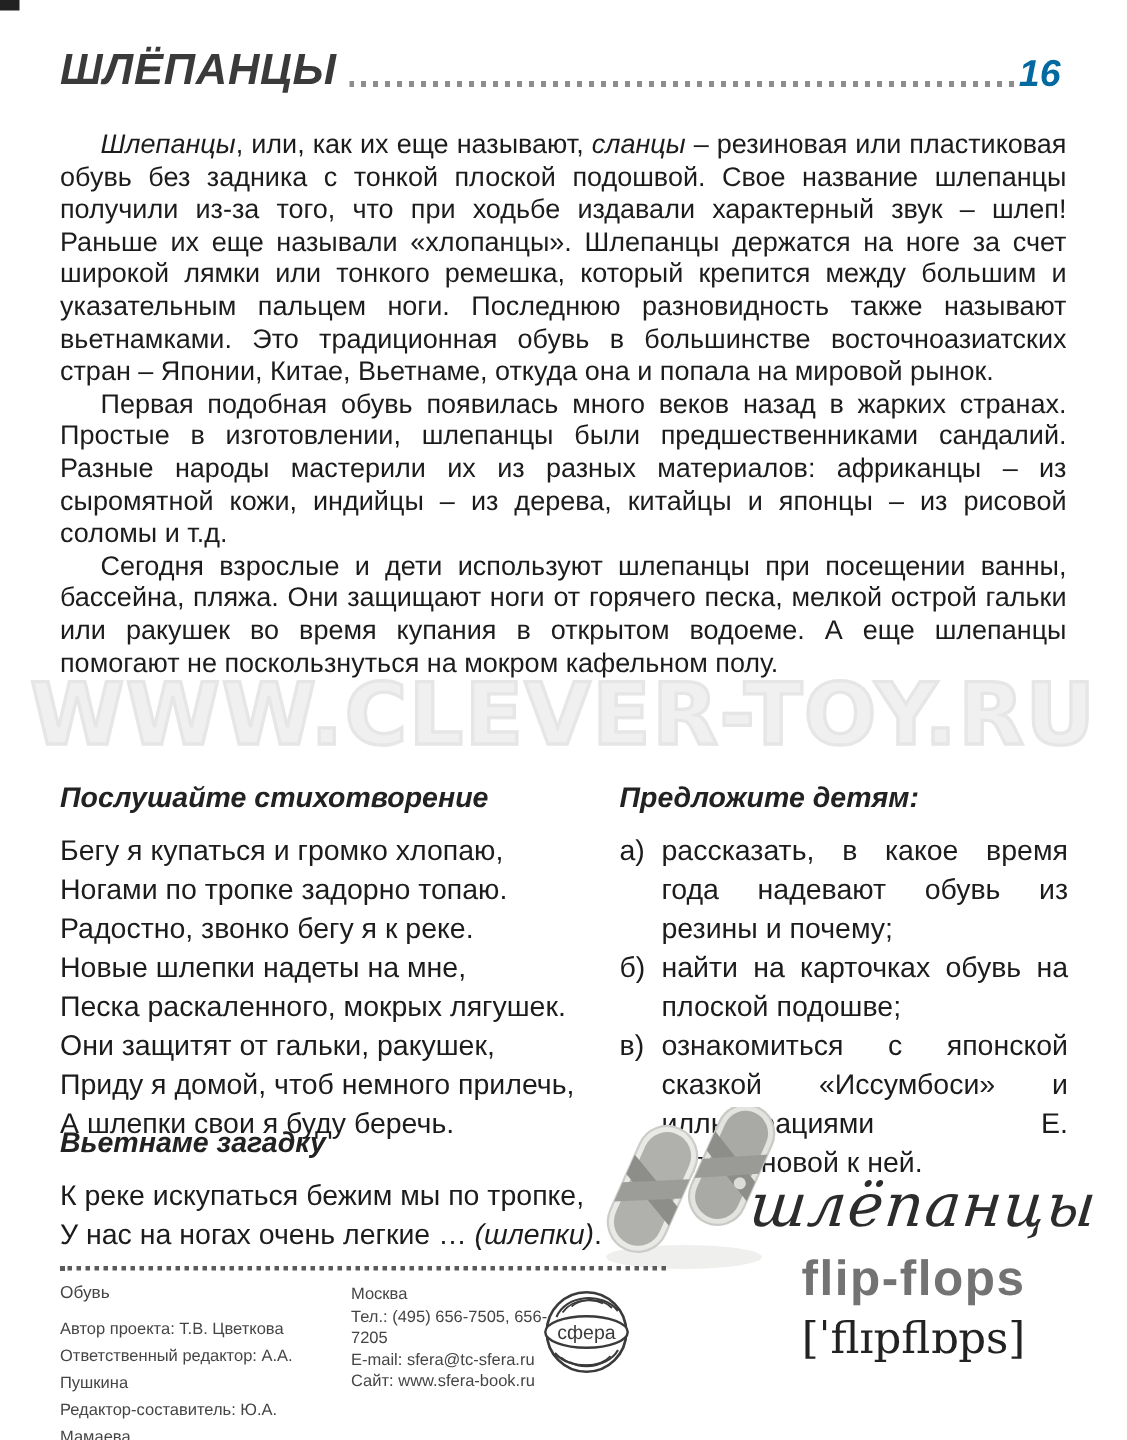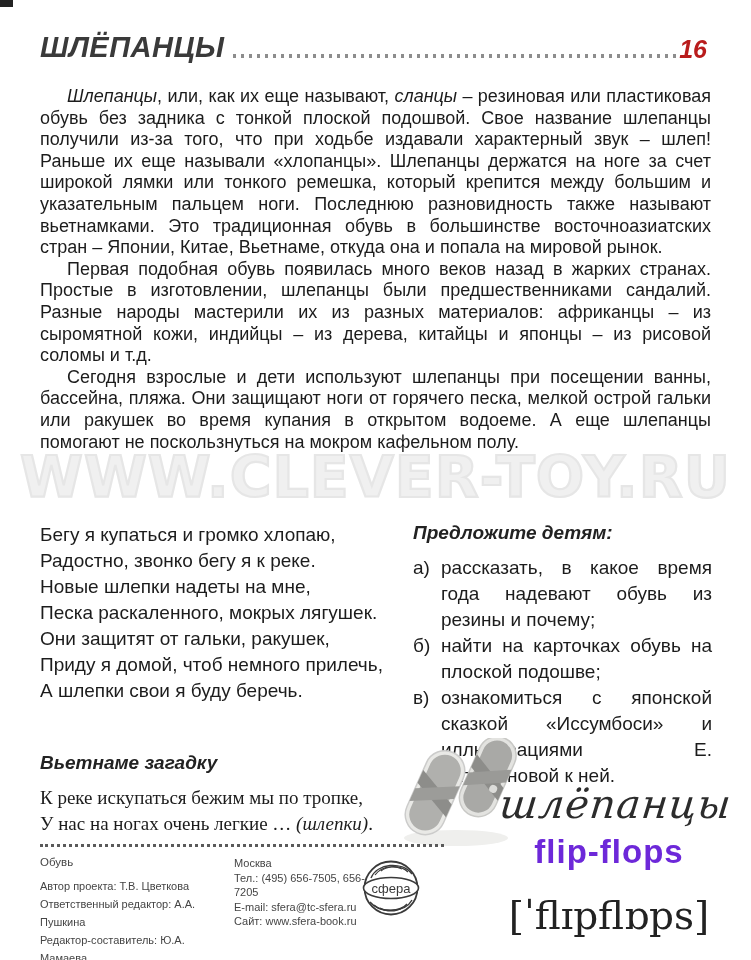--- a/index.html
+++ b/index.html
@@ -17,48 +17,48 @@
     color:rgba(255,255,255,0);-webkit-text-stroke:2.2px #e6e6e6;
     text-shadow:0 0 0 #f0f0f0;
   }
   .content{position:relative;z-index:1;}
 
   
   .title-row{position:absolute;left:40px;right:44px;top:33px;display:flex;align-items:flex-end;}
   .page-title{font-size:29px;font-weight:bold;font-style:italic;color:#3a3a3a;letter-spacing:.5px;line-height:1;}
   .title-leader{flex:1;height:4px;margin:0 2px 4px 8px;
     background:repeating-linear-gradient(90deg,#8d8d8d 0 3px,transparent 3px 8px);}
-  .page-number{font-size:25px;font-weight:bold;font-style:italic;color:#b91c1c;line-height:1;}
+  .page-number{font-size:25px;font-weight:bold;font-style:italic;color:#0369a1;line-height:1;}
 
   
   .article{position:absolute;left:40px;width:671px;top:86px;}
   .article p{margin:0;font-size:18px;line-height:21.6px;text-align:justify;text-indent:27px;}
   .it{font-style:italic;}
 
   
   .col-left{position:absolute;left:40px;top:522px;width:352px;}
   .col-right{position:absolute;left:413px;top:522px;width:299px;}
   .section-heading{font-size:19px;font-weight:bold;font-style:italic;color:#222;margin:0 0 11px 0;}
   .poem-line{font-size:19px;line-height:26px;}
   .task-item{display:flex;font-size:19px;line-height:26px;}
   .task-marker{width:28px;flex-shrink:0;}
   .task-text{flex:1;text-align:justify;}
 
   
   .riddle{position:absolute;left:40px;top:752px;width:372px;}
-  .riddle-line{font-size:19px;line-height:26px;font-family:Liberation Serif, serif;}
+  .riddle-line{font-size:19px;line-height:26px;}
 
   
   .shoe-wrap{position:absolute;left:394px;top:738px;}
   .vocab{position:absolute;left:500px;top:780px;width:218px;text-align:center;}
   .vocab-hand{font-family:"DejaVu Serif", serif;font-style:italic;font-size:40px;
     color:#2c2c2c;letter-spacing:1px;transform:skewX(-6deg);line-height:1.2;}
   .vocab-en{font-family:"Liberation Sans", sans-serif;font-weight:bold;font-size:33px;
-    color:#6d28d9;letter-spacing:1px;line-height:1.2;margin-top:4px;}
-  .vocab-tr{font-family:"DejaVu Serif", serif;font-size:39px;color:#222;line-height:1.2;margin-top:21px;}
+    color:#737373;letter-spacing:1px;line-height:1.2;margin-top:4px;}
+  .vocab-tr{font-family:"DejaVu Serif", serif;font-size:29px;color:#222;line-height:1.2;margin-top:3px;}
 
   
   .footer-sep{position:absolute;left:40px;top:844px;width:404px;height:0;
     border-top:3px dotted #5a5a5a;}
   .footer-left{position:absolute;left:40px;top:856px;width:178px;color:#454545;}
   .footer-series{font-size:11.5px;font-weight:normal;margin-bottom:9px;}
   .footer-credit{font-size:11px;line-height:18px;}
   .footer-mid{position:absolute;left:218px;top:856px;width:150px;color:#454545;}
   .footer-contact-line{font-size:11px;line-height:14.6px;padding-left:16px;}
   .logo{position:absolute;left:362px;top:858px;}
@@ -80,22 +80,24 @@
       <span class="page-number">16</span>
     </div>
 
     <div class="article">
         <p><span class="it">Шлепанцы</span><span>, или, как их еще называют, </span><span class="it">сланцы</span><span> – резиновая или пластиковая обувь без задника с тонкой плоской подошвой. Свое название шлепанцы получили из-за того, что при ходьбе издавали характерный звук – шлеп! Раньше их еще называли «хлопанцы». Шлепанцы держатся на ноге за счет широкой лямки или тонкого ремешка, который крепится между большим и указательным пальцем ноги. Последнюю разновидность также называют вьетнамками. Это традиционная обувь в большинстве восточноазиатских стран – Японии, Китае, Вьетнаме, откуда она и попала на мировой рынок.</span></p>
         <p><span>Первая подобная обувь появилась много веков назад в жарких странах. Простые в изготовлении, шлепанцы были предшественниками сандалий. Разные народы мастерили их из разных материалов: африканцы – из сыромятной кожи, индийцы – из дерева, китайцы и японцы – из рисовой соломы и т.д.</span></p>
         <p><span>Сегодня взрослые и дети используют шлепанцы при посещении ванны, бассейна, пляжа. Они защищают ноги от горячего песка, мелкой острой гальки или ракушек во время купания в открытом водоеме. А еще шлепанцы помогают не поскользнуться на мокром кафельном полу.</span></p>
       </div>
 
     <div class="col-left">
+      <div class="section-heading">Послушайте стихотворение</div>
       <div>
           <div class="poem-line">Бегу я купаться и громко хлопаю,</div>
+          <div class="poem-line">Ногами по тропке задорно топаю.</div>
           <div class="poem-line">Радостно, звонко бегу я к реке.</div>
           <div class="poem-line">Новые шлепки надеты на мне,</div>
           <div class="poem-line">Песка раскаленного, мокрых лягушек.</div>
           <div class="poem-line">Они защитят от гальки, ракушек,</div>
           <div class="poem-line">Приду я домой, чтоб немного прилечь,</div>
           <div class="poem-line">А шлепки свои я буду беречь.</div>
         </div>
     </div>
 
     <div class="col-right">

